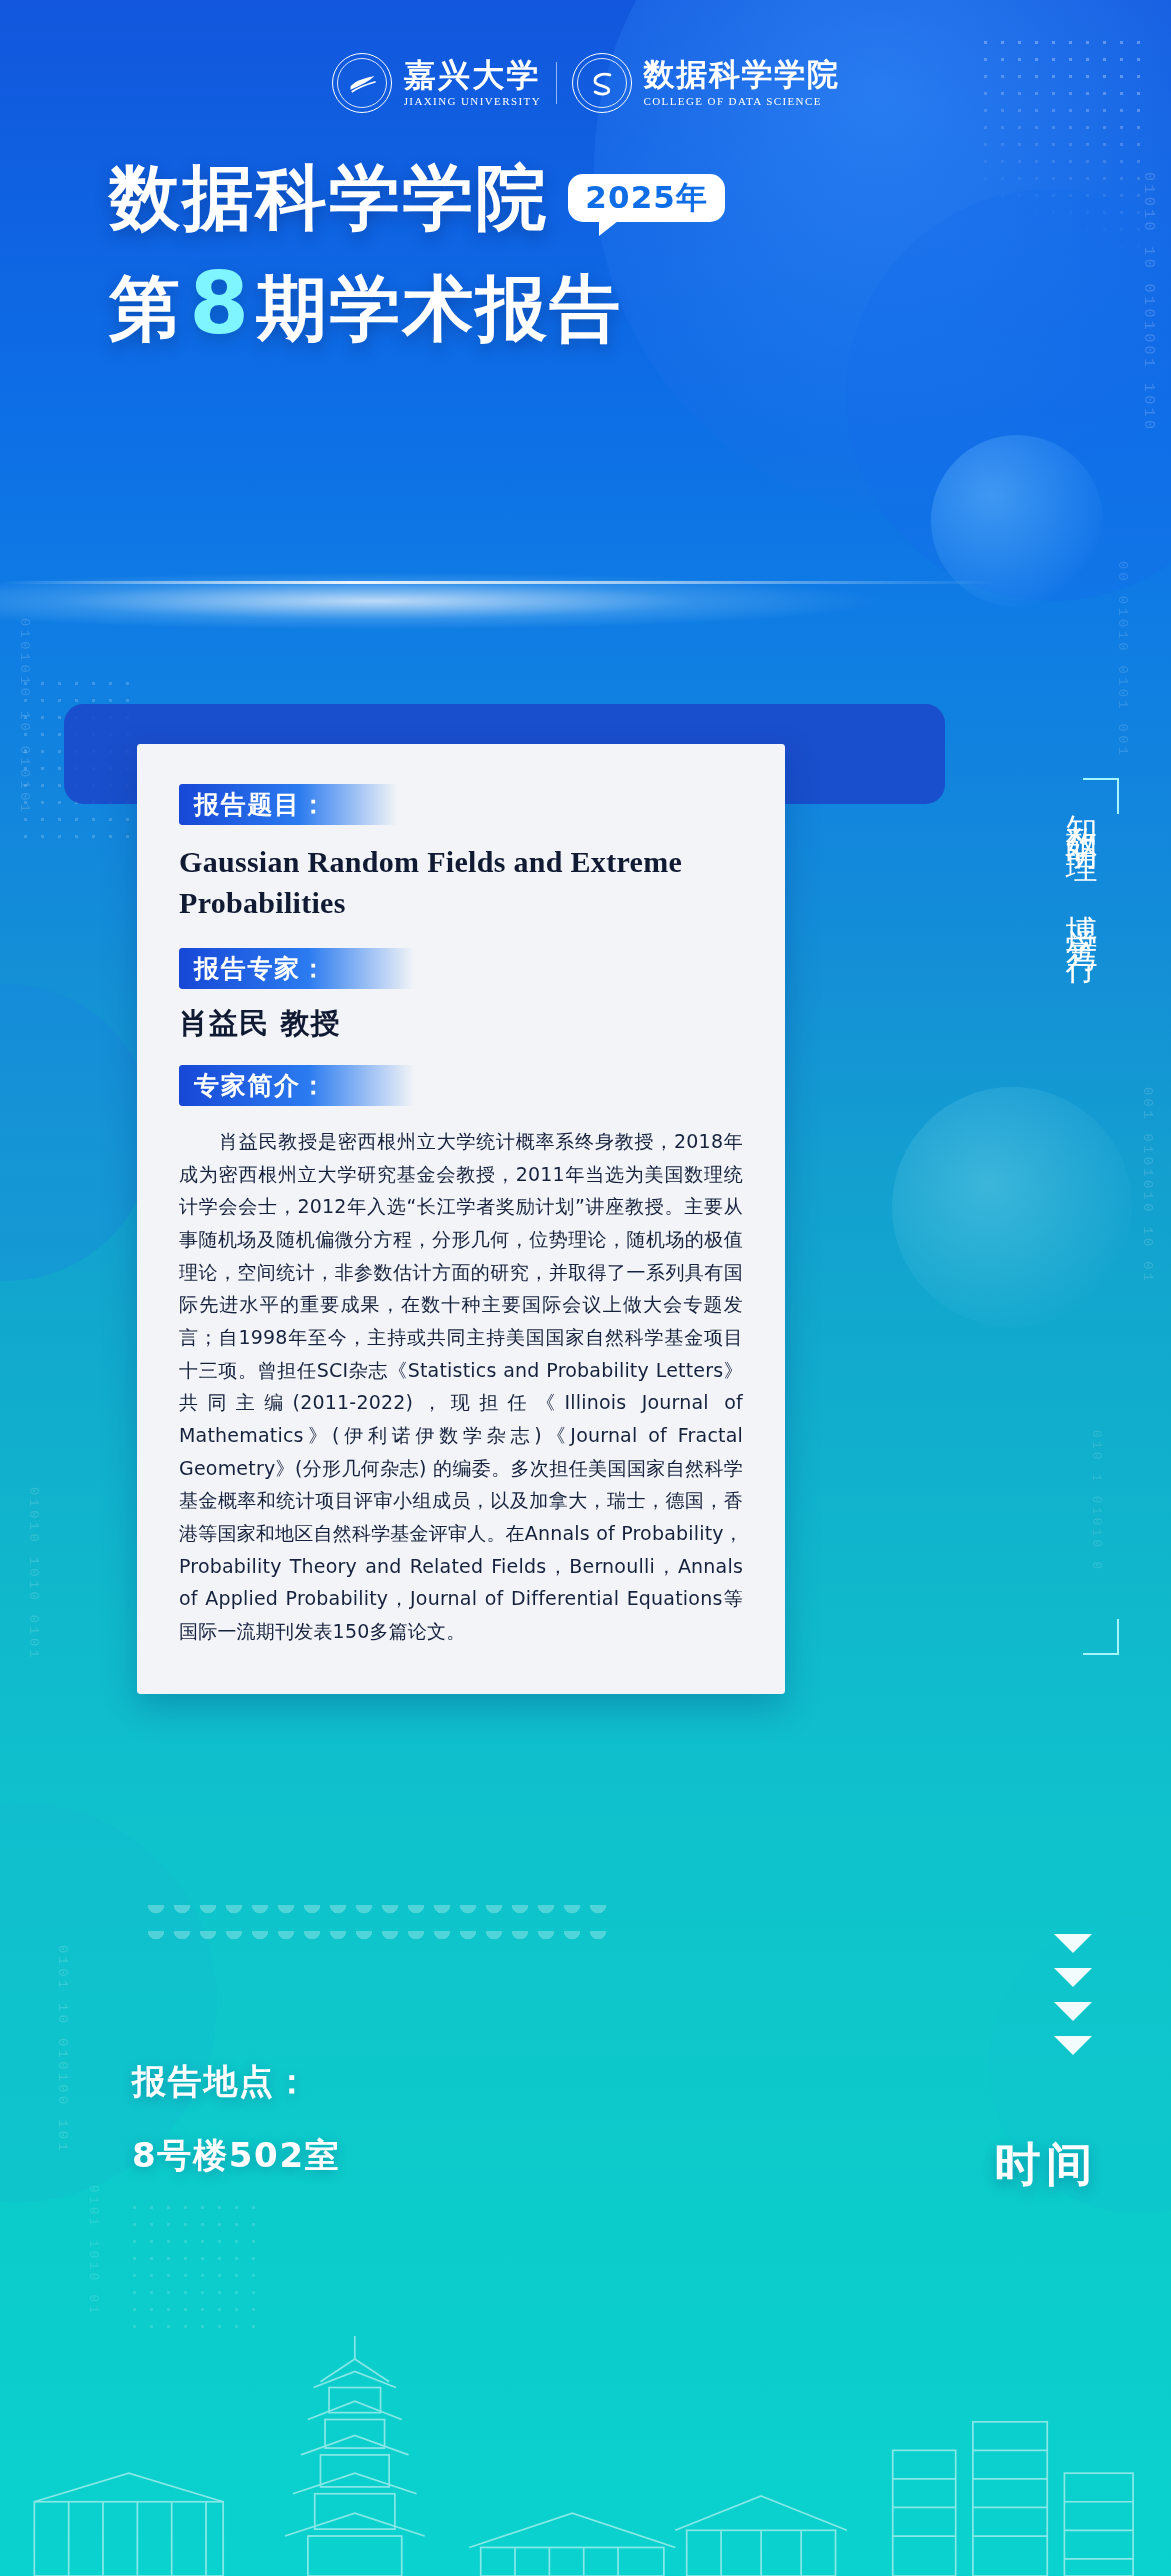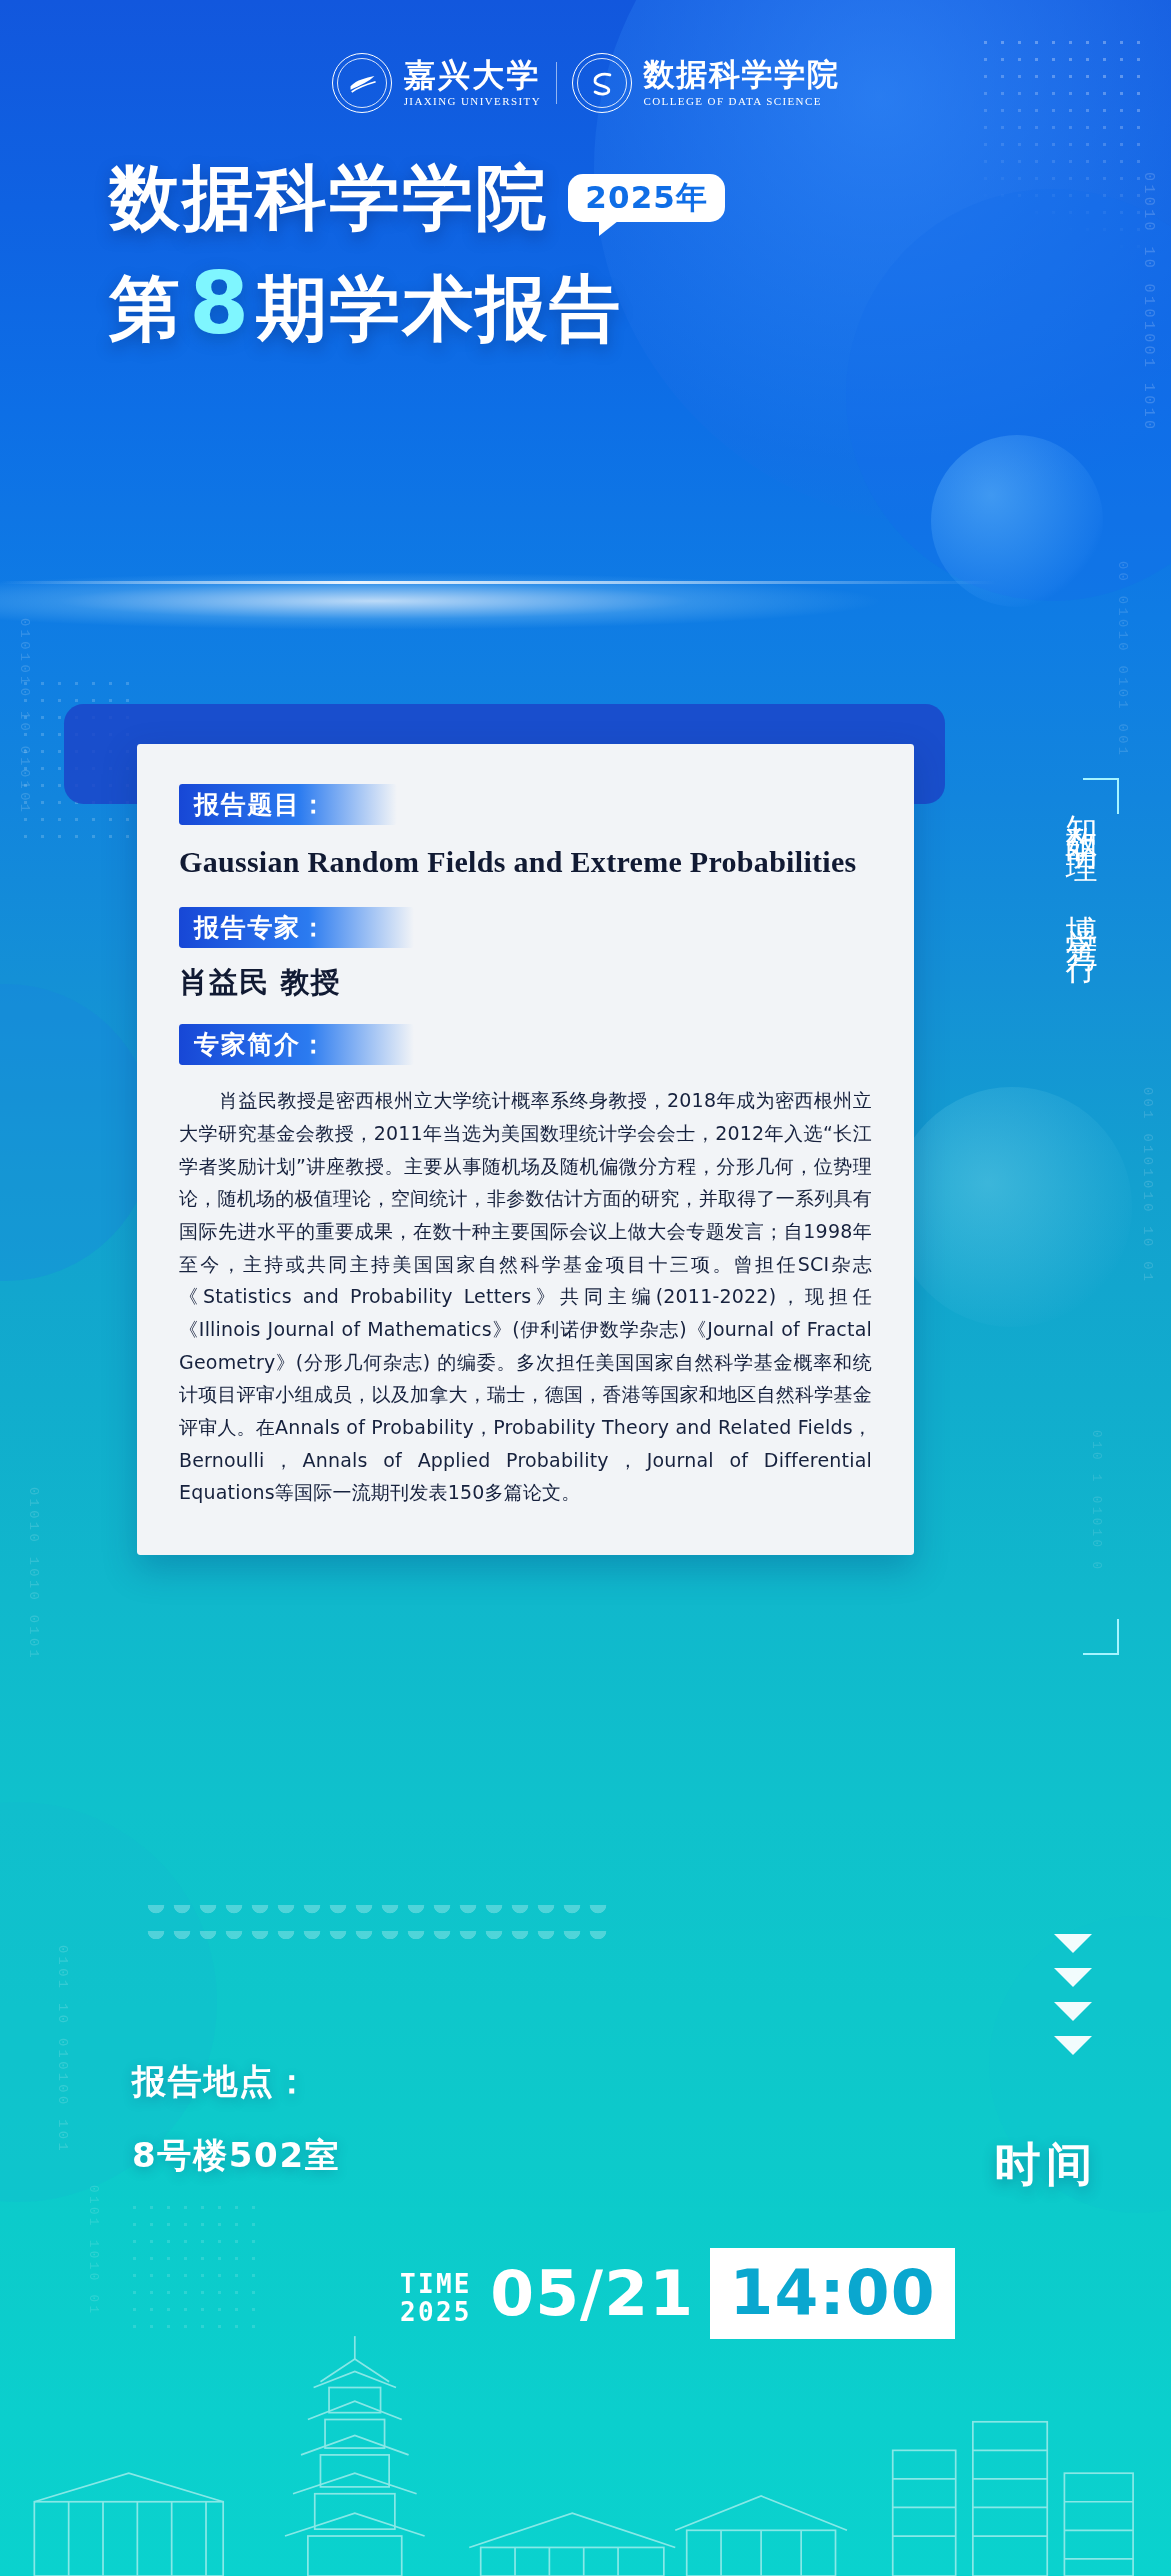--- a/index.html
+++ b/index.html
@@ -252,21 +252,21 @@
     position: absolute;
     left: 64px; top: 704px;
     width: 881px; height: 100px;
     background: #1b45c9;
     border-radius: 19.5px;
     opacity: .85;
   }
   .card {
     position: absolute;
     left: 137px; top: 744px;
-    width: 777px;
+    width: 648px;
     background: #f2f4f7;
     border-radius: 3.4px;
     padding: 40px 42px 46px;
     box-sizing: border-box;
     box-shadow: 0 13.7px 34px rgba(0,40,110,0.25);
   }
   .sec-label {
     display: inline-block;
     background: linear-gradient(90deg, #1747d6 0%, #2b7bf0 55%, rgba(43,123,240,0.0) 100%);
     color: #ffffff;
@@ -465,28 +465,20 @@
     <div class="sec-label short">专家简介：</div>
     <div class="bio">肖益民教授是密西根州立大学统计概率系终身教授，2018年成为密西根州立大学研究基金会教授，2011年当选为美国数理统计学会会士，2012年入选“长江学者奖励计划”讲座教授。主要从事随机场及随机偏微分方程，分形几何，位势理论，随机场的极值理论，空间统计，非参数估计方面的研究，并取得了一系列具有国际先进水平的重要成果，在数十种主要国际会议上做大会专题发言；自1998年至今，主持或共同主持美国国家自然科学基金项目十三项。曾担任SCI杂志《Statistics and Probability Letters》共同主编(2011-2022)，现担任《Illinois Journal of Mathematics》(伊利诺伊数学杂志)《Journal of Fractal Geometry》(分形几何杂志) 的编委。多次担任美国国家自然科学基金概率和统计项目评审小组成员，以及加拿大，瑞士，德国，香港等国家和地区自然科学基金评审人。在Annals of Probability，Probability Theory and Related Fields，Bernoulli，Annals of Applied Probability，Journal of Differential Equations等国际一流期刊发表150多篇论文。</div>
   </div>
 
   <div class="venue">
     <span>报告地点：</span>
     <span>8号楼502室</span>
   </div>
 
   <div class="time-word">时间</div>
-  <div class="time-bar">
-    <div class="time-label">
-      <div>TIME</div>
-      <div>2025</div>
-    </div>
-    <div class="time-date">05/21</div>
-    <div class="time-hour">14:00</div>
-  </div>
 
   <svg class="skyline" viewBox="0 0 2048 520" preserveAspectRatio="none">
     <g stroke="#ffffff" stroke-width="3" fill="none" opacity="0.85">
 
       <rect x="60" y="390" width="330" height="130"></rect>
       <path d="M60 390 L225 340 L390 390"></path>
       <line x1="120" y1="390" x2="120" y2="520"></line>
       <line x1="180" y1="390" x2="180" y2="520"></line>
       <line x1="240" y1="390" x2="240" y2="520"></line>
       <line x1="300" y1="390" x2="300" y2="520"></line>

